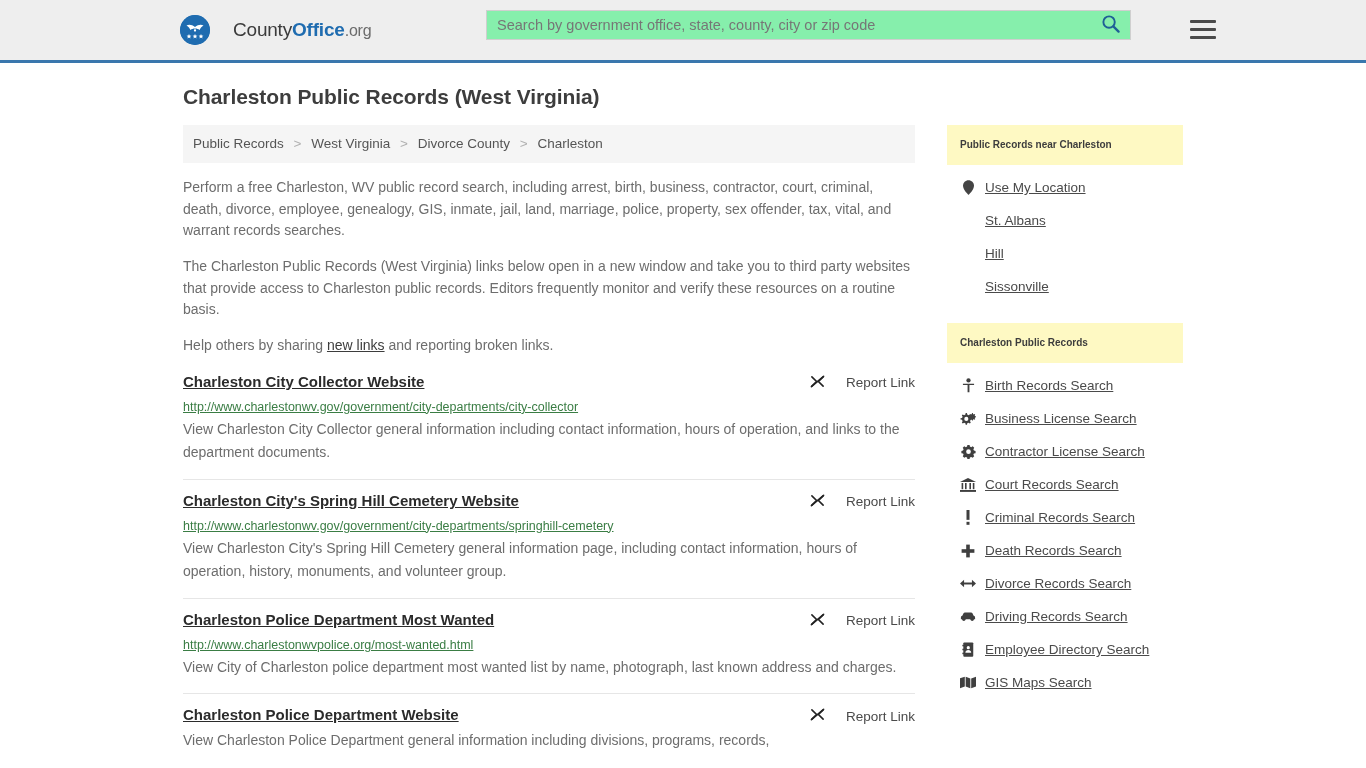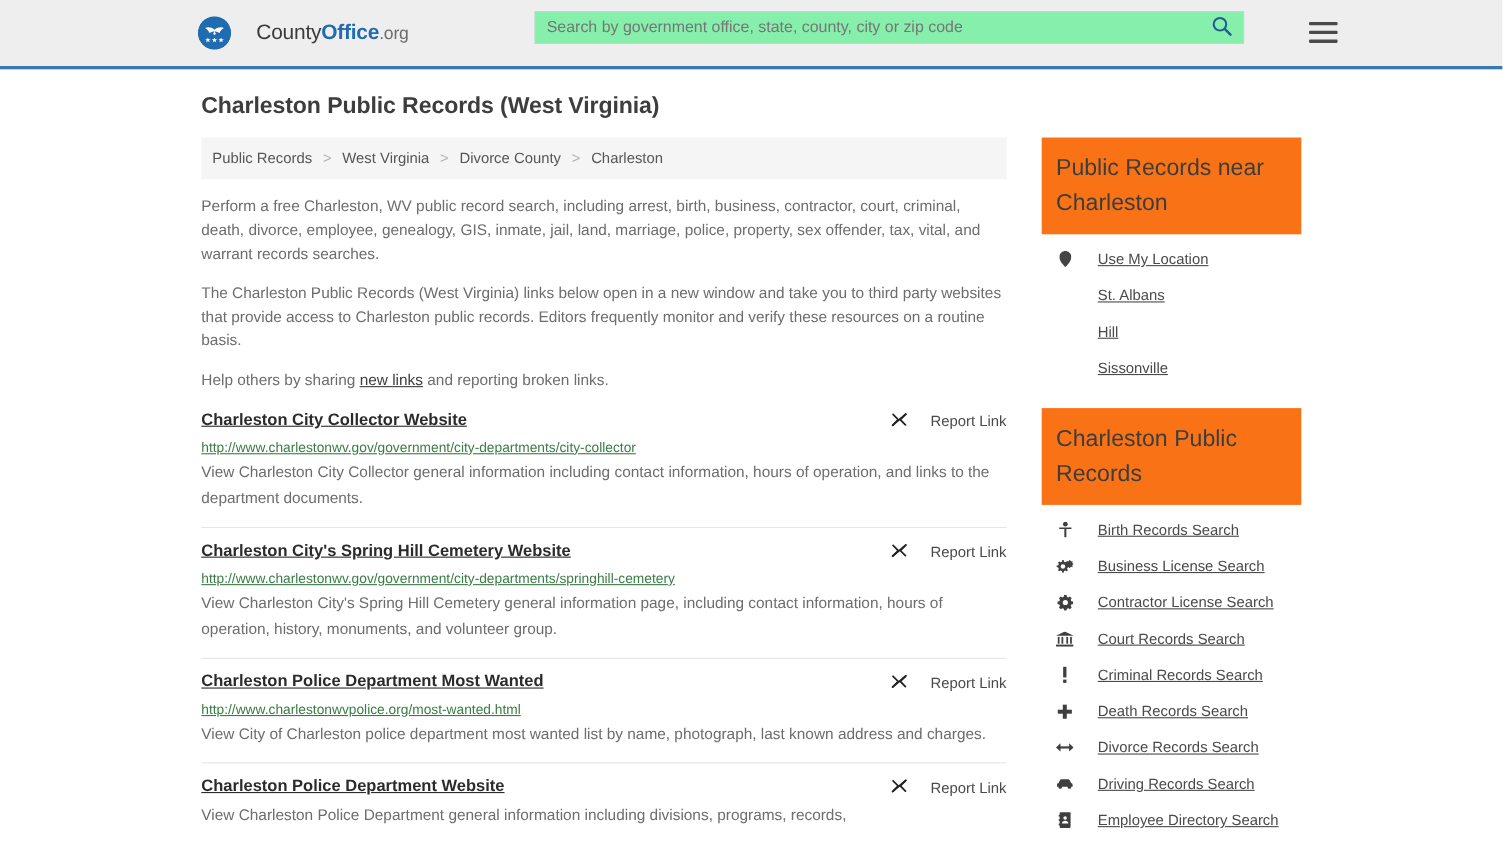--- a/index.html
+++ b/index.html
@@ -186,32 +186,32 @@
   .result-desc {
     margin: 4px 0 0 0;
     font-size: 14px;
     line-height: 1.68;
     color: #6d6d6d;
   }
 
   
   .side-box { margin-bottom: 20px; }
   .side-head {
-    background: #f97316;
+    background: #fef9c3;
     padding: 12px 13px 13px 13px;
-    font-size: 21px;
-    font-weight: normal;
+    font-size: 10px;
+    font-weight: bold;
     color: #3d3d3d;
     line-height: 1.5;
   }
   .side-list { padding: 6px 0 0 13px; }
   .side-item {
     display: flex;
     align-items: center;
-    gap: 22px;
+    gap: 9px;
     padding: 9px 0;
     font-size: 13.5px;
   }
   .side-item .ic {
     width: 16px;
     display: inline-flex;
     align-items: center;
     justify-content: center;
     color: #3f3f3f;
     flex: 0 0 16px;

